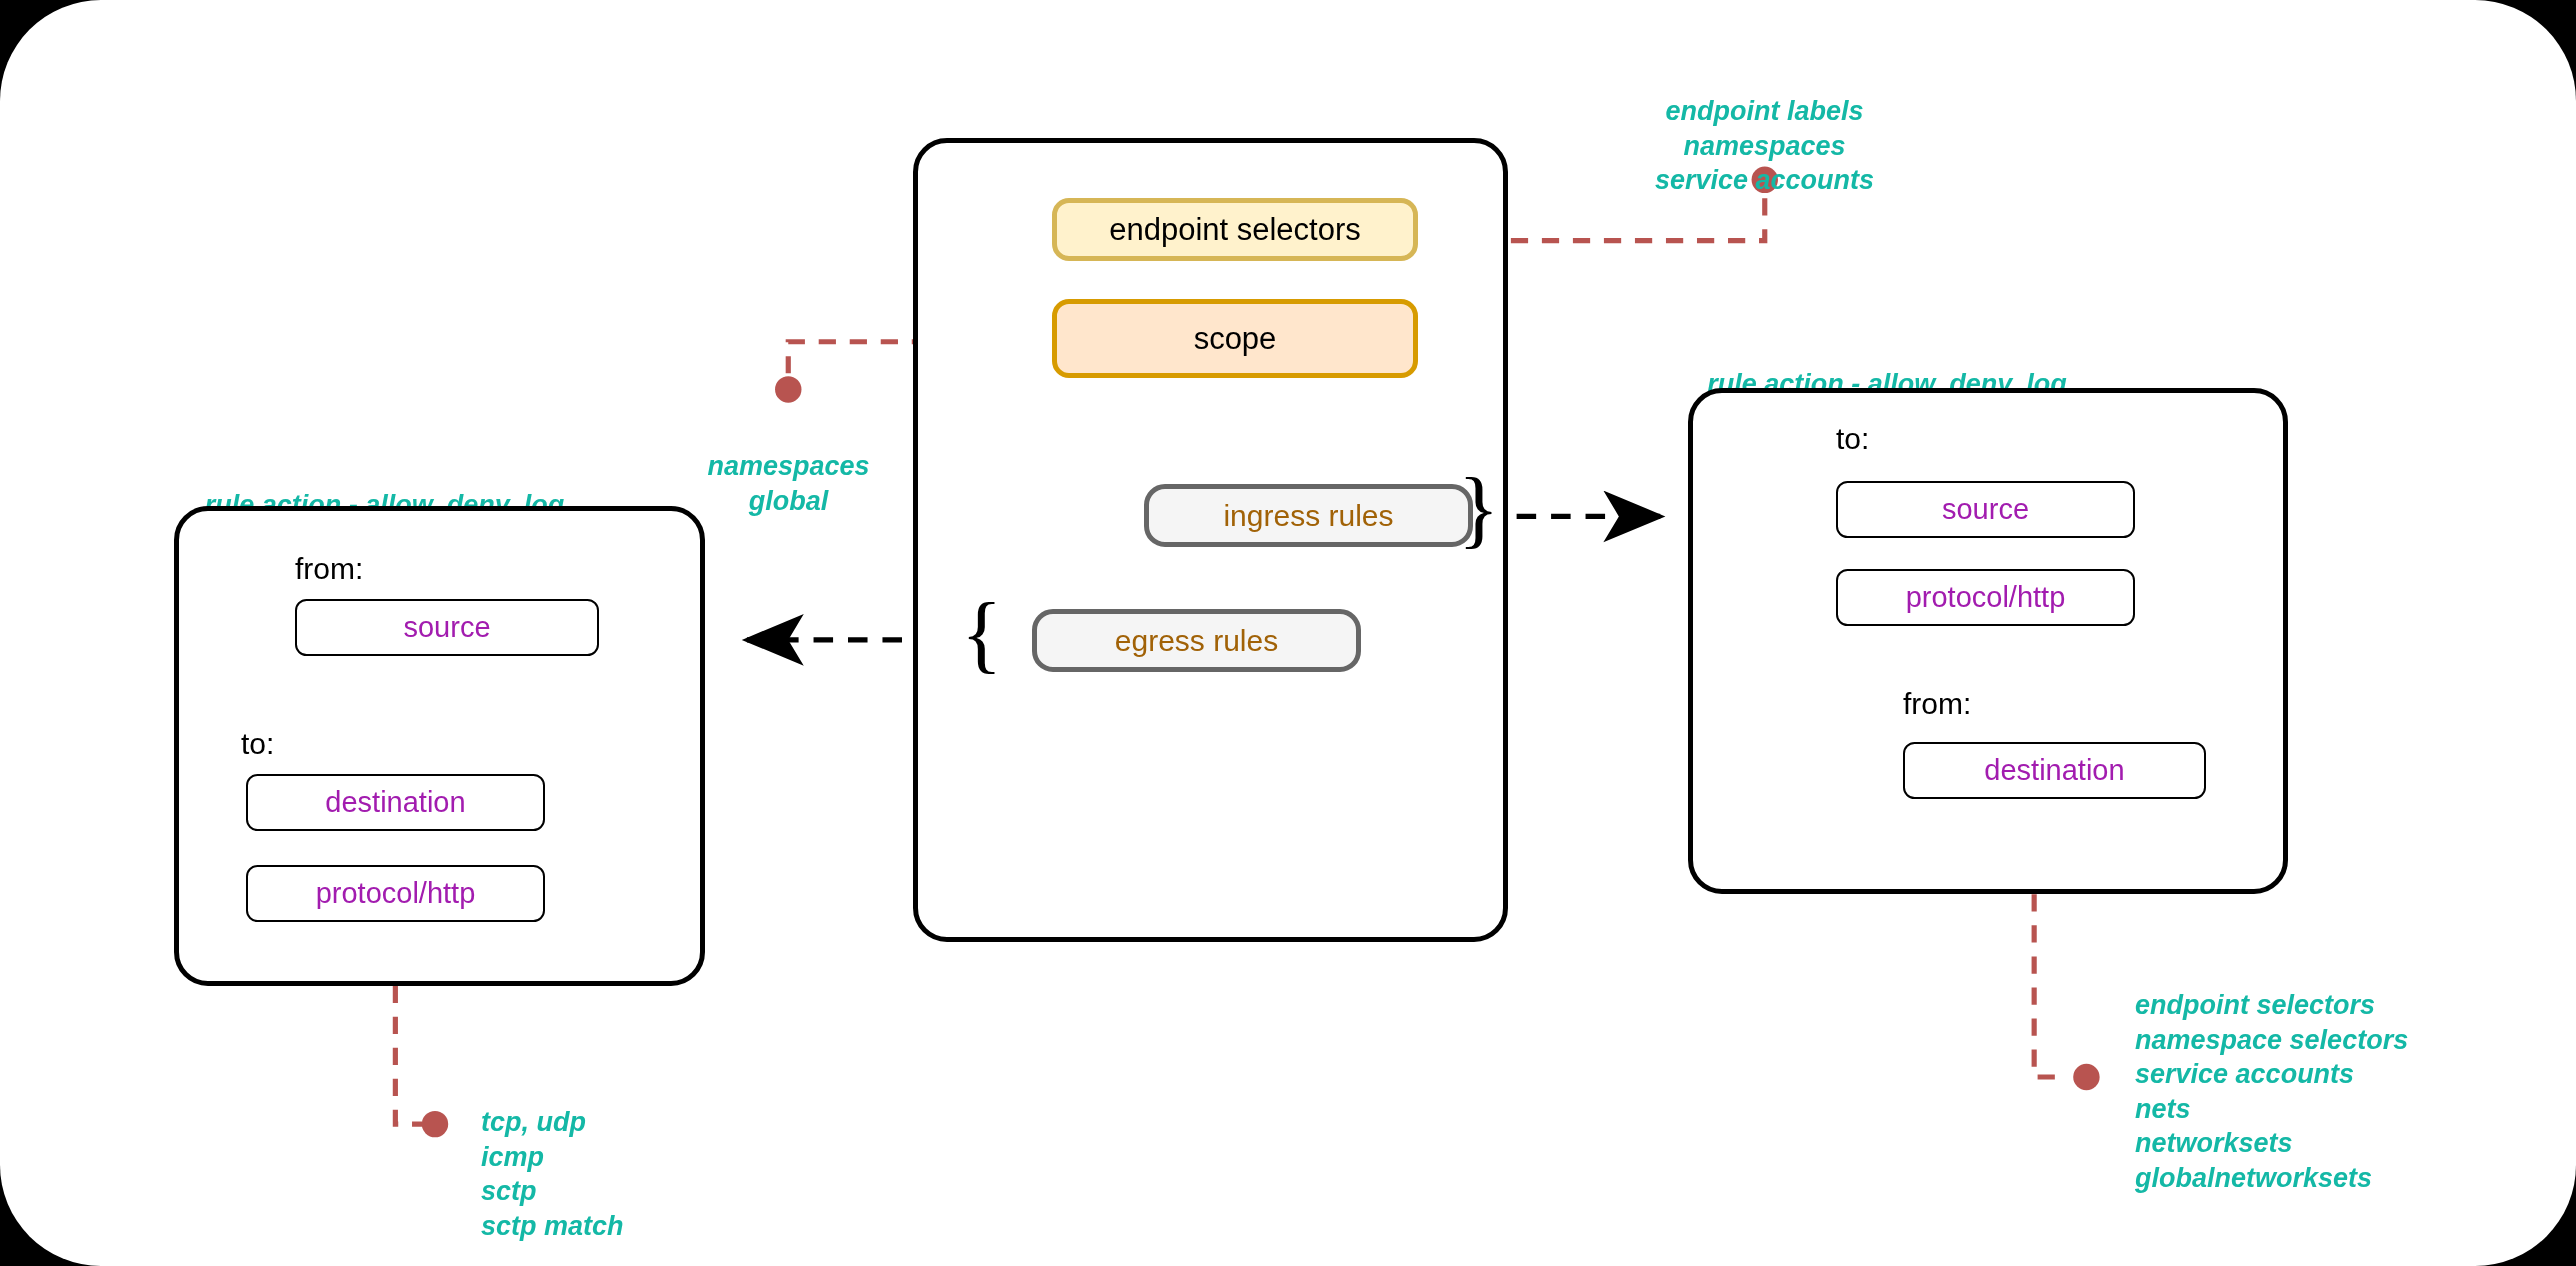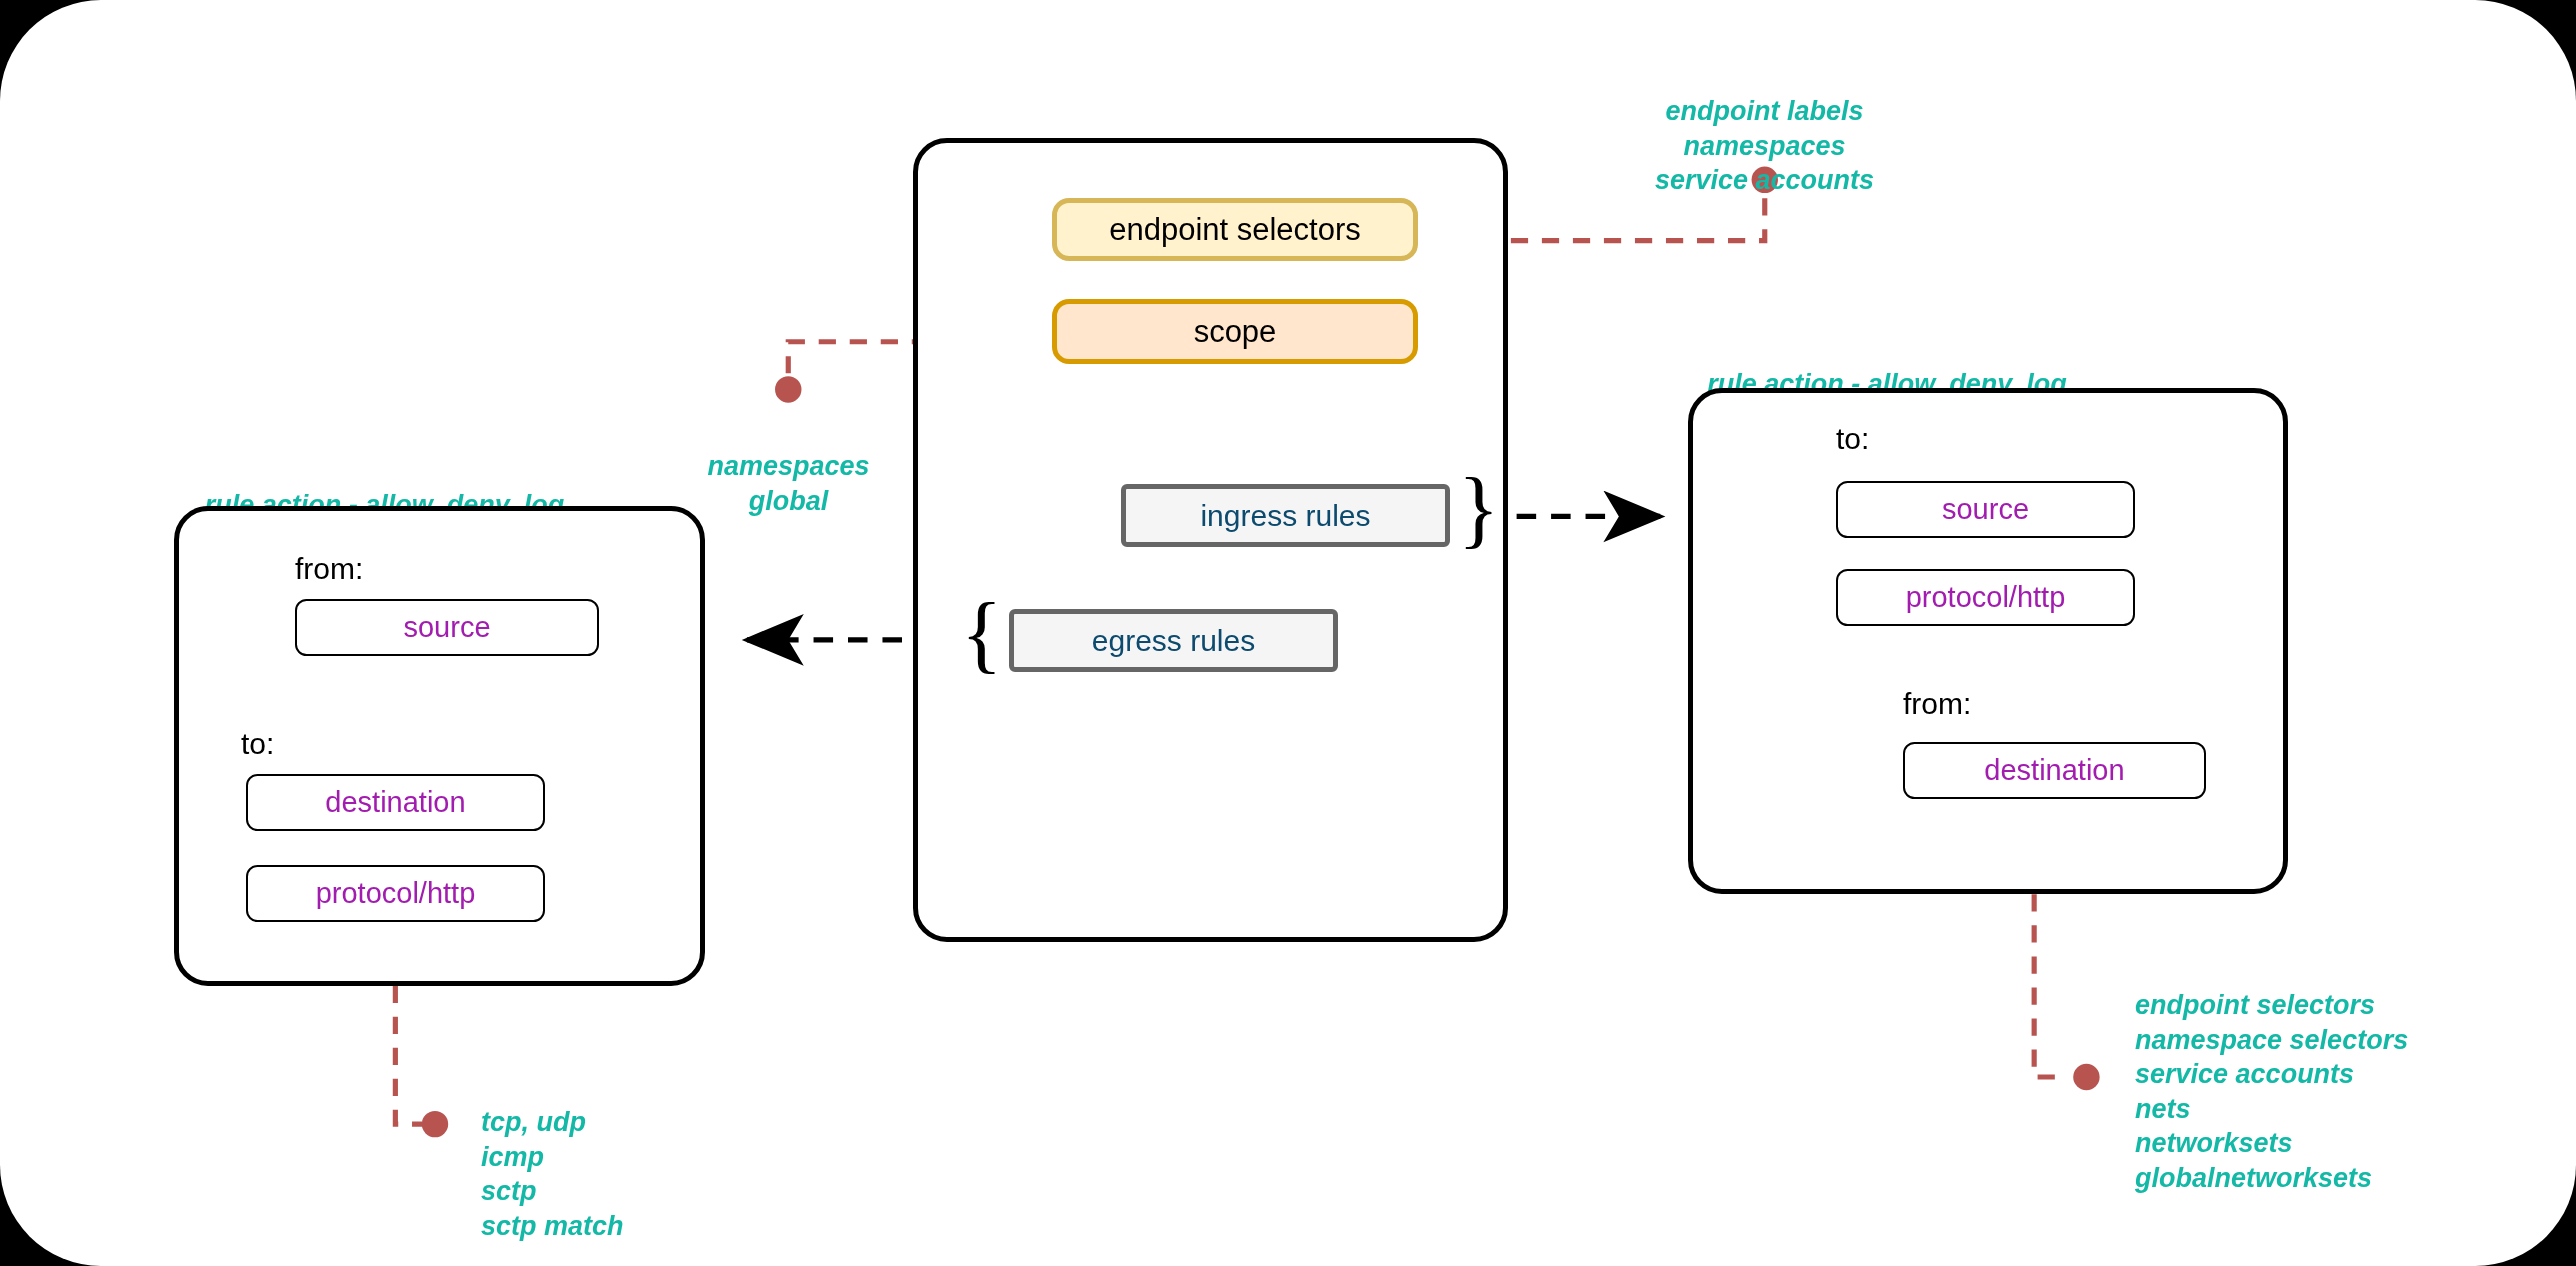--- a/index.html
+++ b/index.html
@@ -43,23 +43,23 @@
     font-size:31px;color:#000;
   }
   .node-orange{
     border:5.7px solid #d79b00;
     border-radius:17px;
     background:#ffe6cc;
     font-size:31px;color:#000;
   }
   .node-gray{
     border:5.2px solid #666666;
-    border-radius:6px;
+    border-radius:21px;
     background:#f5f5f5;
-    font-size:30px;color:#0c4a6e;
+    font-size:30px;color:#a16207;margin-left:23px;
   }
   .plain-label{
     position:absolute;
     font-size:30px;color:#000;
     white-space:nowrap;
   }
   .ann{
     position:absolute;
     color:#14b8a6;
     font-weight:bold;
@@ -119,21 +119,21 @@
       <circle cx="3632" cy="1875" r="23" fill="#b85450"></circle>
     </g>
   </svg>
 
   <div class="box panel" style="left:913px;top:138px;width:595px;height:804px;"></div>
 
   <div class="box node-yellow" style="left:1052px;top:198px;width:366px;height:63px;">
     <span>endpoint selectors</span>
   </div>
 
-  <div class="box node-orange" style="left:1052px;top:299px;width:366px;height:65px;">
+  <div class="box node-orange" style="left:1052px;top:299px;width:366px;height:79px;">
     <span>scope</span>
   </div>
 
   <div class="box node-gray" style="left:1121px;top:484px;width:329px;height:63px;">
     <span>ingress rules</span>
   </div>
   <div class="brace" style="left:1458px;top:465px;">}</div>
 
   <div class="box node-gray" style="left:1009px;top:609px;width:329px;height:63px;">
     <span>egress rules</span>

